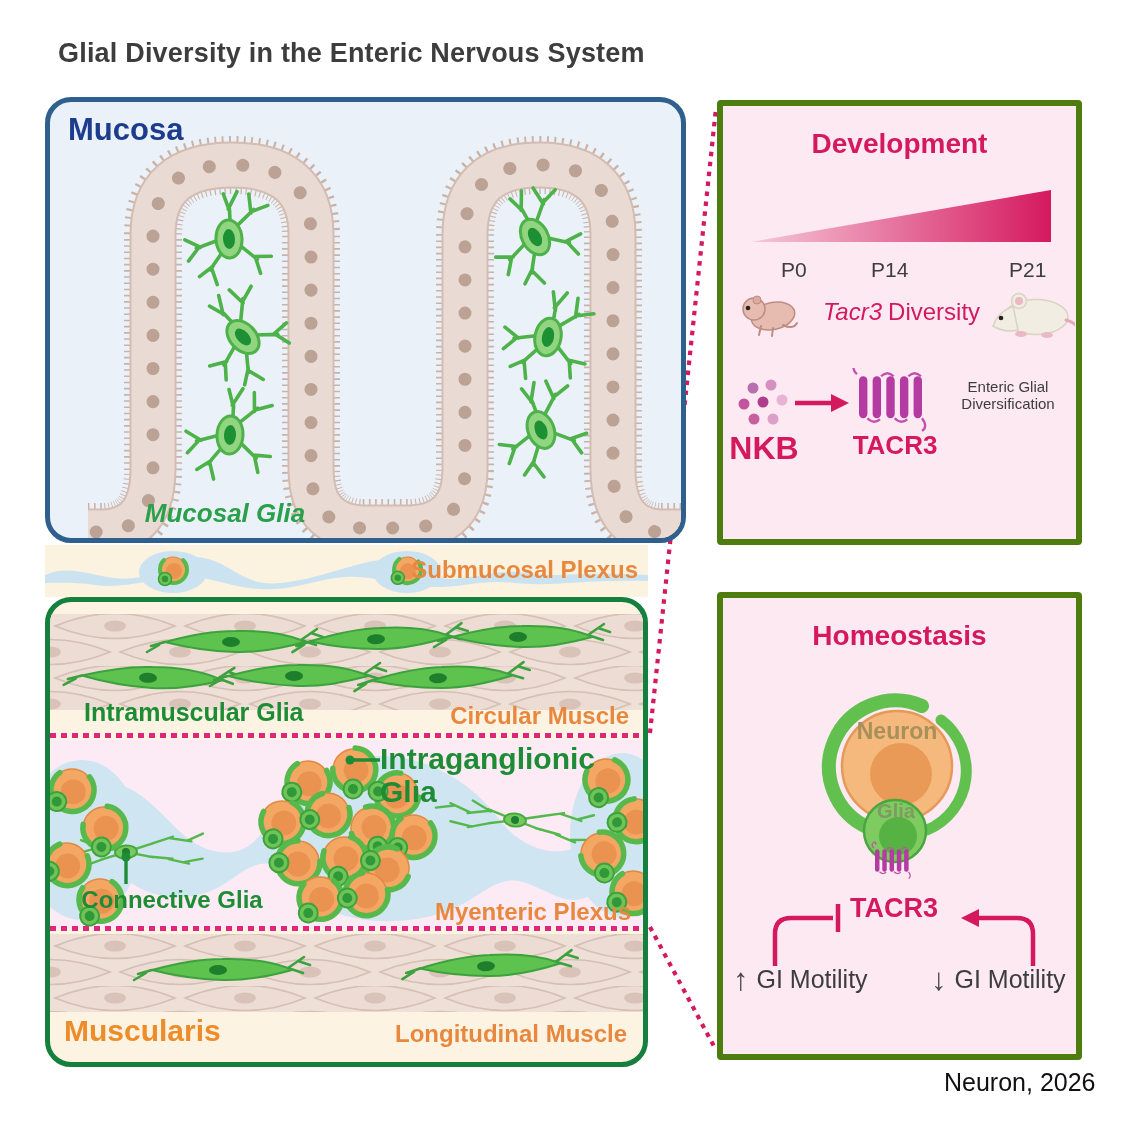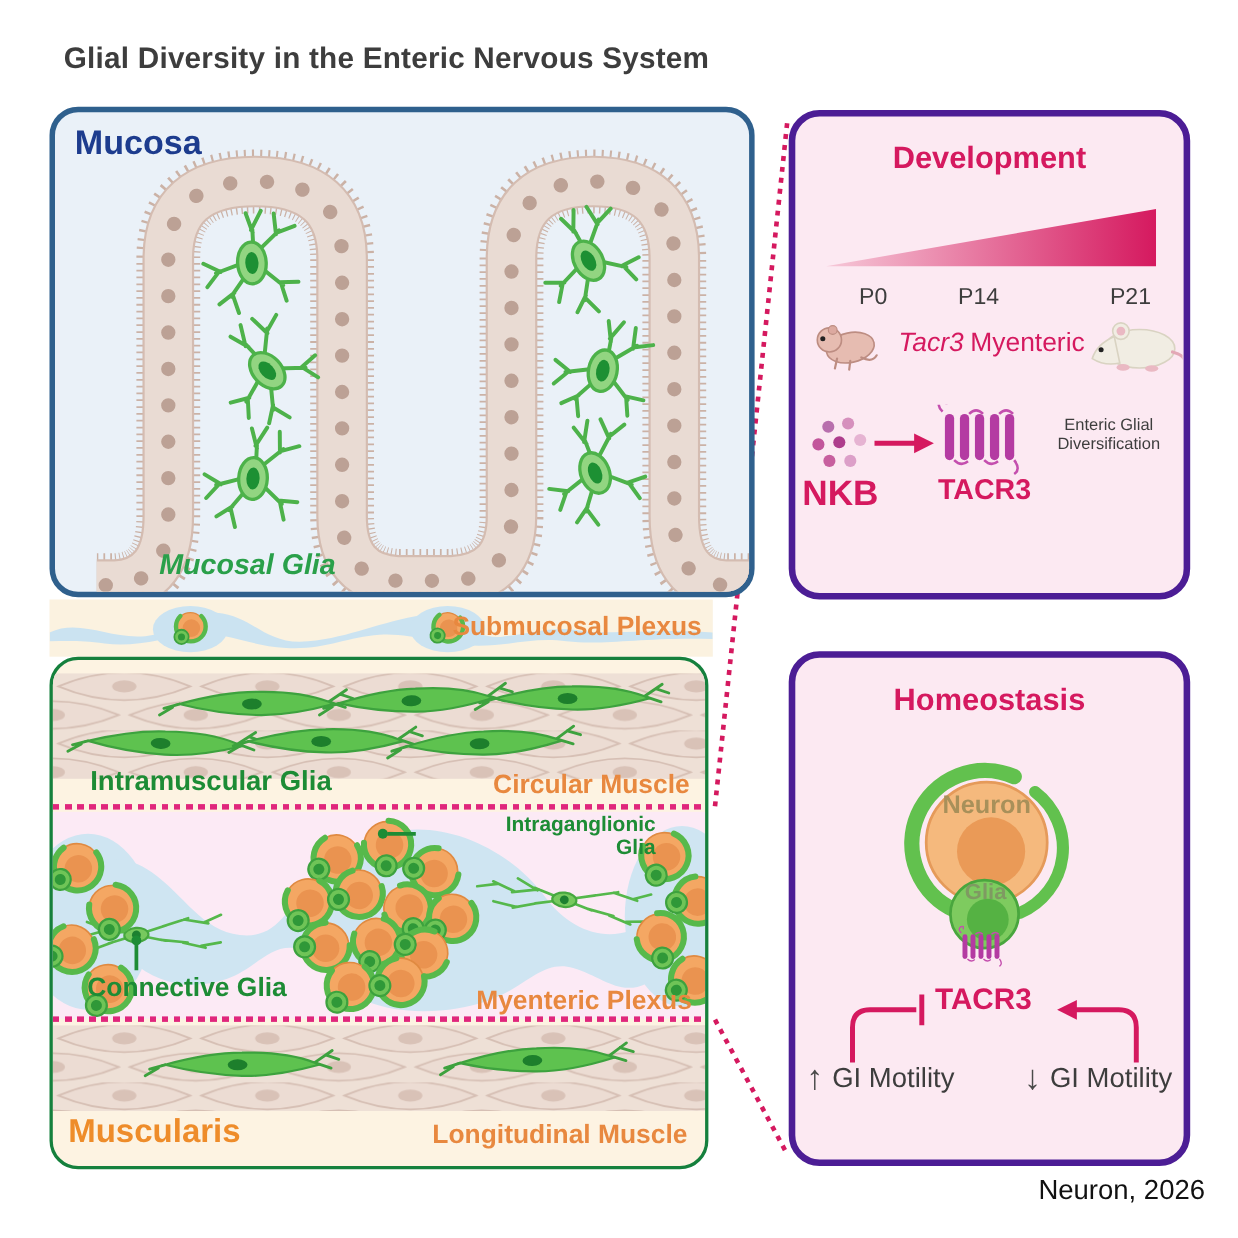--- a/index.html
+++ b/index.html
@@ -8,33 +8,33 @@
   .abs{position:absolute;}
   #main-title{left:58px;top:38px;font-size:27px;font-weight:bold;color:#3d3d3d;letter-spacing:.2px;}
   
   #mucosa-panel{left:45px;top:97px;width:593px;height:436px;background:#eaf1f8;
     border:5px solid #2f608d;border-radius:26px;overflow:hidden;padding-left:38px;}
   #mucosa-label{left:18px;top:10px;font-size:31px;font-weight:bold;color:#1d3c8e;}
   #mucosal-glia-label{left:70px;top:396px;width:210px;text-align:center;font-size:26px;font-weight:bold;color:#2aa04a;font-style:italic;}
   #submucosa-strip{left:45px;top:545px;width:603px;height:52px;background:#fbf2e0;overflow:hidden;}
   #submucosa-label{right:10px;top:11px;font-size:24px;font-weight:bold;color:#e8883f;}
   #muscularis-panel{left:45px;top:597px;width:593px;height:460px;background:#fdf3e2;
-    border:3px solid #15803d;border-radius:26px;overflow:hidden;}
+    border:5px solid #15803d;border-radius:26px;overflow:hidden;}
   .dotted-sep{left:0;width:593px;height:5px;
     background:repeating-linear-gradient(90deg,#e0267c 0 6px,rgba(0,0,0,0) 6px 11px);}
   #intramuscular-label{left:34px;top:96px;font-size:25px;font-weight:bold;color:#1d8c35;}
   #circular-label{right:14px;top:100px;font-size:24px;font-weight:bold;color:#e8883f;}
   #myenteric-region{left:0;top:138px;width:593px;height:188px;background:#fceaf5;overflow:hidden;}
-  #intraganglionic-label{left:330px;top:2px;width:218px;text-align:right;font-size:19px;font-weight:bold;color:#1d8c35;line-height:1.1;}
+  #intraganglionic-label{left:330px;top:2px;width:218px;text-align:left;font-size:30px;font-weight:bold;color:#1d8c35;line-height:1.1;}
   #connective-label{left:22px;top:146px;width:200px;text-align:center;font-size:24px;font-weight:bold;color:#1d8c35;}
   #myenteric-label{right:12px;bottom:2px;font-size:24px;font-weight:bold;color:#e8883f;}
   #muscularis-label{left:14px;top:412px;font-size:30px;font-weight:bold;color:#ee8c2a;}
   #longitudinal-label{right:16px;top:418px;font-size:24px;font-weight:bold;color:#e8883f;}
   
-  .pink-panel{width:353px;background:#fce9f2;border:6px solid #4c1d95;border-radius:28px;overflow:hidden;}
+  .pink-panel{width:353px;background:#fce9f2;border:6px solid #4d7c0f;border-radius:4px;overflow:hidden;}
   #development-panel{left:717px;top:100px;height:433px;}
   #homeostasis-panel{left:717px;top:592px;height:456px;}
   .pink-title{left:0;top:22px;width:353px;text-align:center;font-size:28px;font-weight:bold;color:#d5195f;}
   .tp{position:absolute;top:152px;font-size:21px;color:#3d3d3d;}
   #tp-0{left:32px;margin-left:26px;} #tp-1{left:148px;} #tp-2{left:286px;}
   #expression-label{left:86px;top:192px;width:185px;text-align:center;font-size:24px;color:#d5195f;}
   #expression-label .gene{font-style:italic;margin-right:6px;}
   #nkb-label{left:2px;top:324px;width:78px;text-align:center;font-size:32px;font-weight:bold;color:#d5195f;}
   #tacr3-dev-label{left:112px;top:324px;width:120px;text-align:center;font-size:26px;font-weight:bold;color:#d5195f;}
   #outcome-label{left:218px;top:272px;width:134px;text-align:center;font-size:15px;color:#3d3d3d;line-height:1.15;}
@@ -269,21 +269,21 @@
     <span id="tp-2" class="tp">P21</span>
 
     <svg class="abs" style="left:16px;top:182px" width="64" height="52">
       <ellipse cx="34" cy="28" rx="22" ry="13.5" fill="#e6bcb1" stroke="#bd8d82" stroke-width="1.5" transform="rotate(-12 34 28)"></ellipse>
       <path d="M22 38 L20 47 M34 40 L33 48 M44 37 Q54 42 58 35" stroke="#bd8d82" stroke-width="2" fill="none" stroke-linecap="round"></path>
       <circle cx="15" cy="21" r="11" fill="#e6bcb1" stroke="#bd8d82" stroke-width="1.5"></circle>
       <circle cx="18" cy="12" r="4" fill="#dca9a0" stroke="#bd8d82" stroke-width="1"></circle>
       <circle cx="9" cy="20" r="2.3" fill="#222222"></circle>
     </svg>
     <div id="expression-label" class="abs">
-      <span class="gene">Tacr3</span><span>Myenteric</span>
+      <span class="gene">Tacr3</span><span>Diversity</span>
     </div>
     <svg class="abs" style="left:266px;top:180px" width="86" height="56">
       <ellipse cx="47" cy="31" rx="32" ry="17.5" fill="#f1ede3" stroke="#d9d3c2" stroke-width="1.5"></ellipse>
       <path d="M24 20 Q8 27 4 40 Q15 47 29 44 Z" fill="#f1ede3" stroke="#d9d3c2" stroke-width="1.5"></path>
       <circle cx="30" cy="15" r="7.5" fill="#f1ede3" stroke="#d9d3c2" stroke-width="1.5"></circle>
       <circle cx="30" cy="15" r="4" fill="#eab9c3"></circle>
       <circle cx="12" cy="32" r="2.3" fill="#222222"></circle>
       <path d="M77 34 Q93 38 88 52" stroke="#e3a8b6" stroke-width="3" fill="none" stroke-linecap="round"></path>
       <ellipse cx="32" cy="48" rx="6" ry="3" fill="#eab9c3"></ellipse>
       <ellipse cx="58" cy="49" rx="6" ry="3" fill="#eab9c3"></ellipse>

